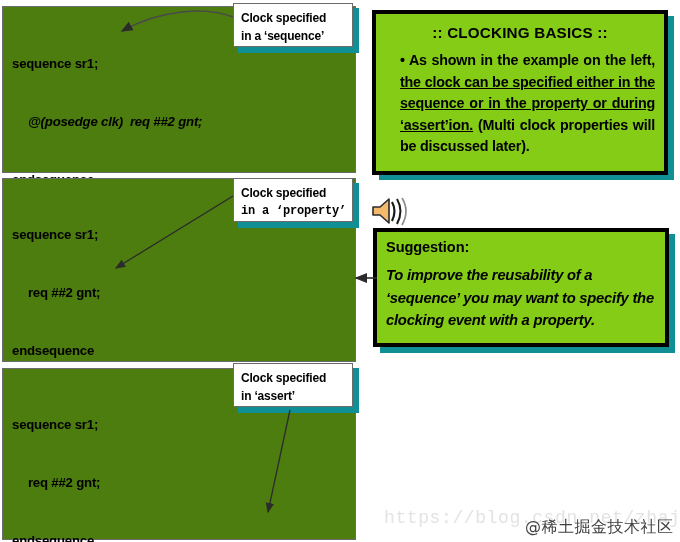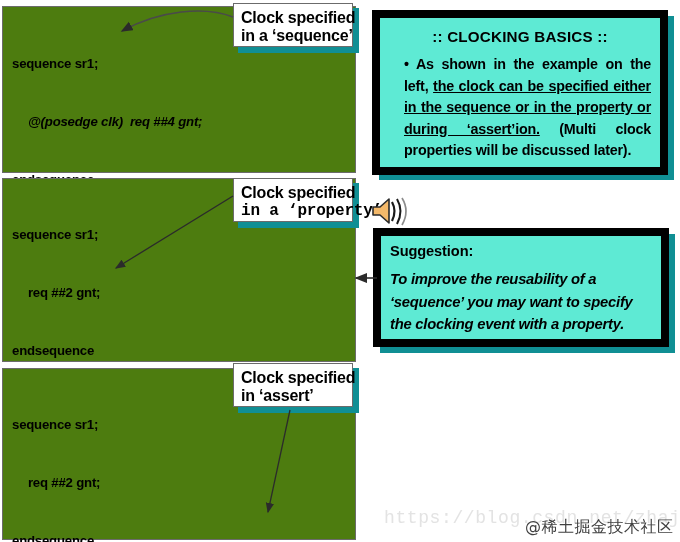--- a/index.html
+++ b/index.html
@@ -44,33 +44,33 @@
     position: absolute;
     background: #ffffff;
     border: 1.2px solid #6b6b6b;
     box-sizing: border-box;
     z-index: 6;
   }
   .callout-text {
     position: absolute;
     left: 7px;
     top: 4px;
-    font-size: 16px;
+    font-size: 12px;
     font-weight: bold;
     line-height: 20px;
     letter-spacing: -0.2px;
     white-space: pre;
     text-align: right;
   }
 
   
   .info-box {
     position: absolute;
-    background: #5eead4;
-    border: 8px solid #000000;
+    background: #84cc16;
+    border: 4px solid #000000;
     box-sizing: border-box;
     z-index: 4;
   }
   .teal-shadow-right { position: absolute; background: #108f94; z-index: 3; }
   .teal-shadow-bottom { position: absolute; background: #108f94; z-index: 3; }
 
   .basics-title {
     text-align: center;
     font-size: 15.2px;
     font-weight: bold;
@@ -136,21 +136,21 @@
     white-space: nowrap;
     z-index: 10;
   }
 </style>
 </head>
 <body>
 
 <div class="code-panel" style="left:2px; top:6px; width:354px; height:167px;">
   <div class="code-lines">
     <span class="ln">sequence sr1;</span>
-    <span class="ln indent1 ital">  @(posedge clk)  req ##4 gnt;</span>
+    <span class="ln indent1 ital">  @(posedge clk)  req ##2 gnt;</span>
     <span class="ln">endsequence</span>
     <span class="ln blank">&nbsp;</span>
     <span class="ln">property pr1;</span>
     <span class="ln indent1">  cStart |=&gt; sr1;</span>
     <span class="ln">endproperty</span>
     <span class="ln blank">&nbsp;</span>
     <span class="ln">reqGnt: assert property (pr1);</span>
   </div>
 </div>
 

